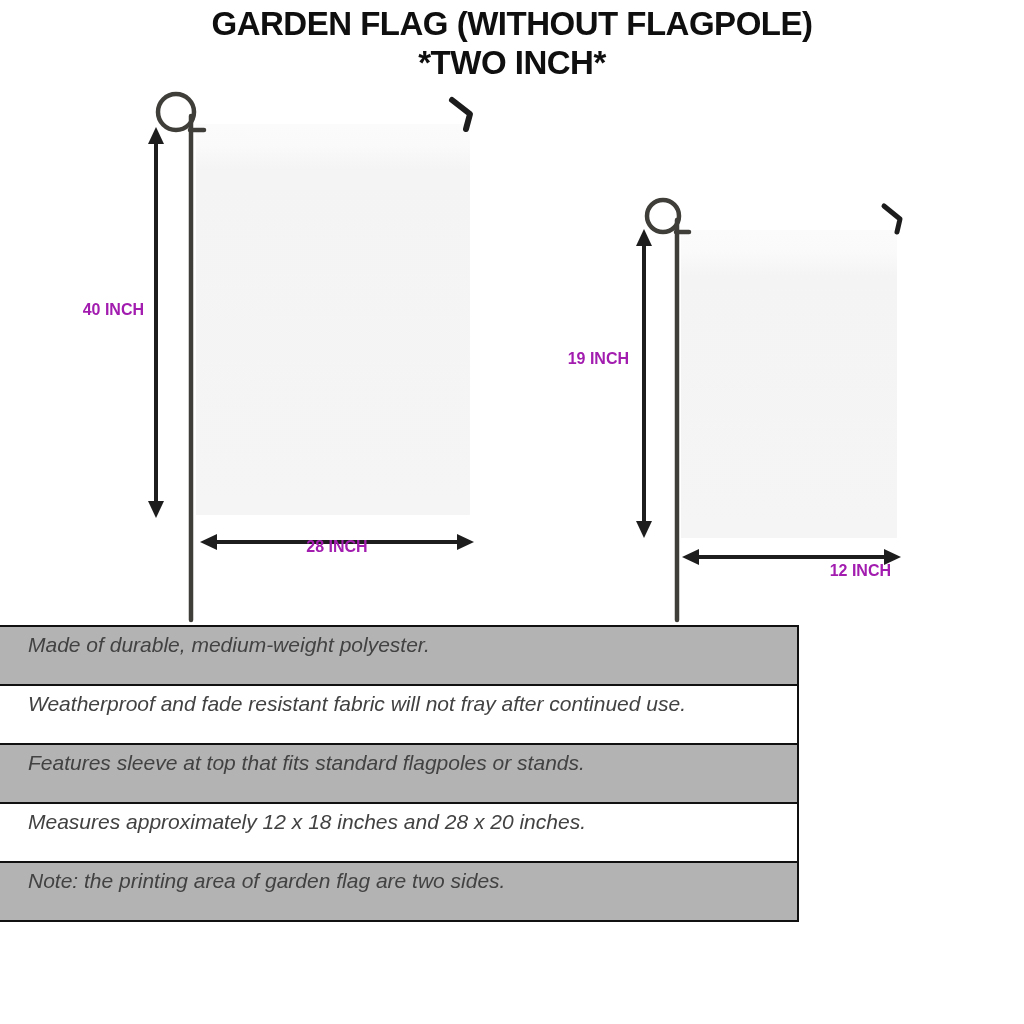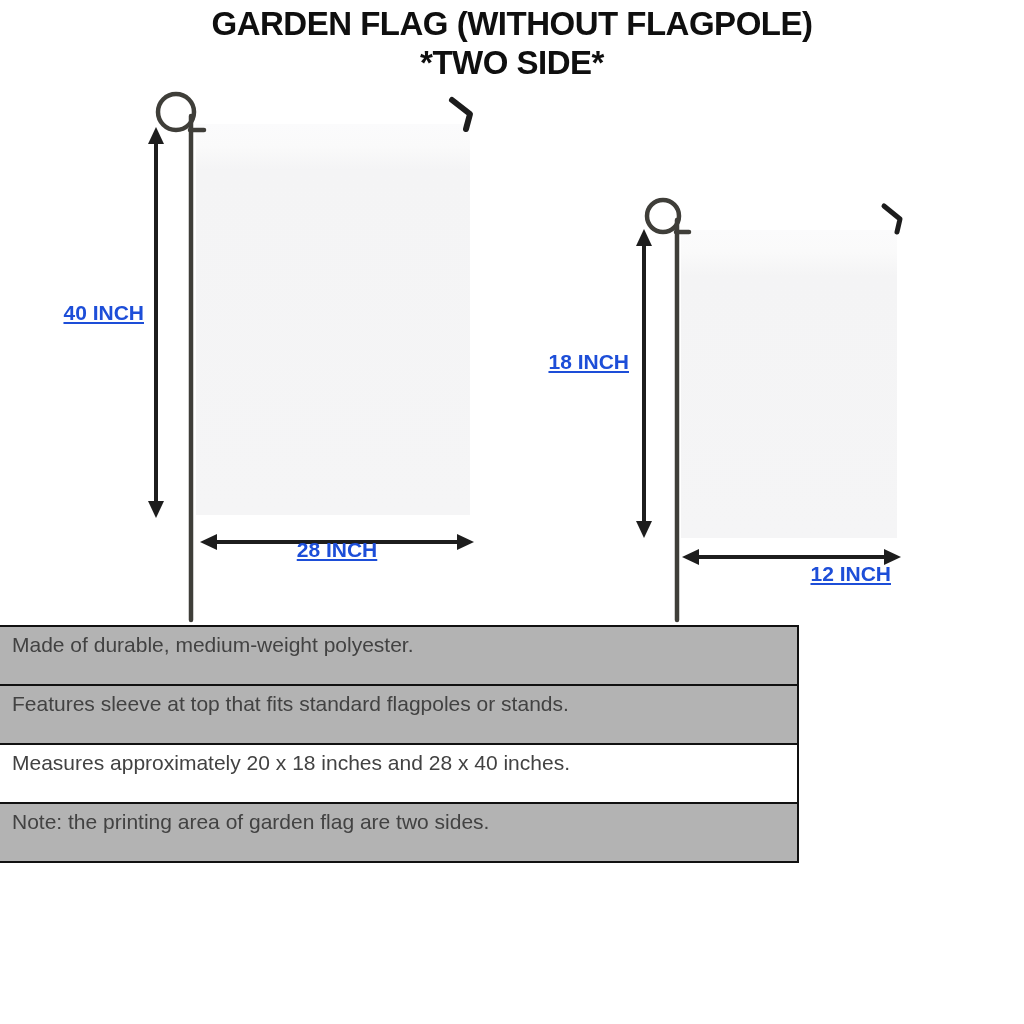--- a/index.html
+++ b/index.html
@@ -42,56 +42,56 @@
   .hardware {
     position: absolute;
     left: 0; top: 0;
     width: 1024px; height: 640px;
   }
 
   
   .dim-label {
     position: absolute;
     font-weight: bold;
-    font-size: 21px;
-    color: #1d4ed8;
+    font-size: 16px;
+    color: #a21caf;
     white-space: nowrap;
-    text-decoration: underline;
   }
   .lbl-40 { left: 38px;  top: 301px; width: 106px; text-align: right; }
   .lbl-28 { left: 237px; top: 538px; width: 200px; text-align: center; }
   .lbl-18 { left: 523px; top: 350px; width: 106px; text-align: right; }
   .lbl-12 { left: 691px; top: 562px; width: 200px; text-align: right; }
 
   
   .features {
     position: absolute;
     left: -2px;
     top: 625px;
     width: 797px;
     border: 2px solid #111111;
   }
   .feature-row {
     height: 51px;
-    padding: 6px 8px 0 12px;
+    padding: 6px 8px 0 28px;
     font-size: 21px;
     color: #424242;
     background: #ffffff;
+    font-style: italic;
   }
   .feature-row + .feature-row { border-top: 2px solid #111111; }
   .feature-row.shaded { background: #b3b3b3; }
 </style>
 </head>
 <body>
 
 <div class="stage">
 
   <div class="title">
     <div>GARDEN FLAG (WITHOUT FLAGPOLE)</div>
-    <div>*TWO SIDE*</div>
+    <div>*TWO INCH*</div>
   </div>
 
   <div class="flag flag-large"></div>
   <div class="flag flag-small"></div>
 
   <svg class="hardware" viewBox="0 0 1024 640" xmlns="http://www.w3.org/2000/svg">
 
     <g stroke="#3f3e39" stroke-width="4.5" fill="none" stroke-linecap="round">
       <circle cx="176" cy="112" r="18"></circle>
       <line x1="191" y1="116" x2="191" y2="620"></line>
@@ -128,23 +128,24 @@
 
     <g fill="#1d1d1d" stroke="#1d1d1d">
       <line x1="695" y1="557" x2="888" y2="557" stroke-width="4"></line>
       <polygon points="682,557 699,549 699,565" stroke="none"></polygon>
       <polygon points="901,557 884,549 884,565" stroke="none"></polygon>
     </g>
   </svg>
 
   <div class="dim-label lbl-40">40 INCH</div>
   <div class="dim-label lbl-28">28 INCH</div>
-  <div class="dim-label lbl-18">18 INCH</div>
+  <div class="dim-label lbl-18">19 INCH</div>
   <div class="dim-label lbl-12">12 INCH</div>
 
   <div class="features">
     <div class="feature-row shaded">Made of durable, medium-weight polyester.</div>
+    <div class="feature-row">Weatherproof and fade resistant fabric will not fray after continued use.</div>
     <div class="feature-row shaded">Features sleeve at top that fits standard flagpoles or stands.</div>
-    <div class="feature-row">Measures approximately 20 x 18 inches and 28 x 40 inches.</div>
+    <div class="feature-row">Measures approximately 12 x 18 inches and 28 x 20 inches.</div>
     <div class="feature-row shaded">Note: the printing area of garden flag are two sides.</div>
   </div>
 
 </div>
 
 </body></html>

